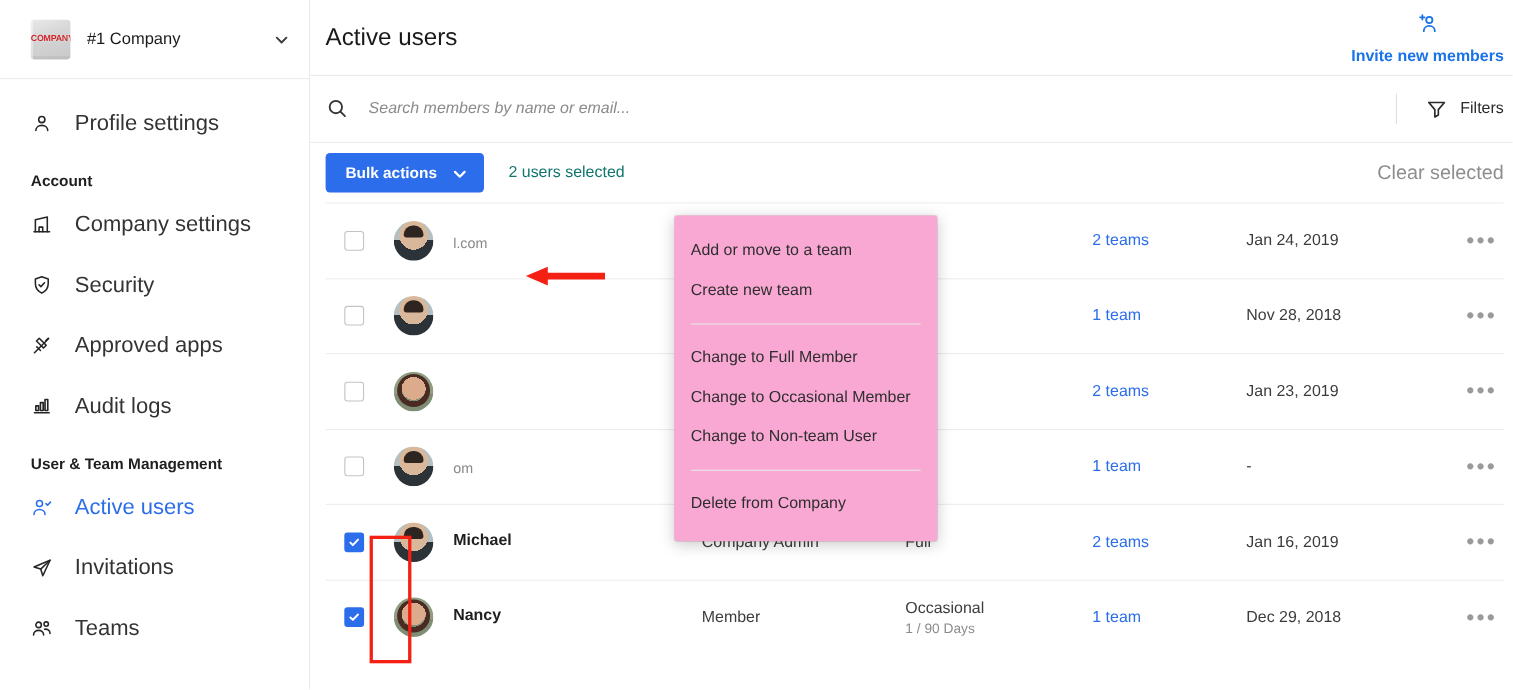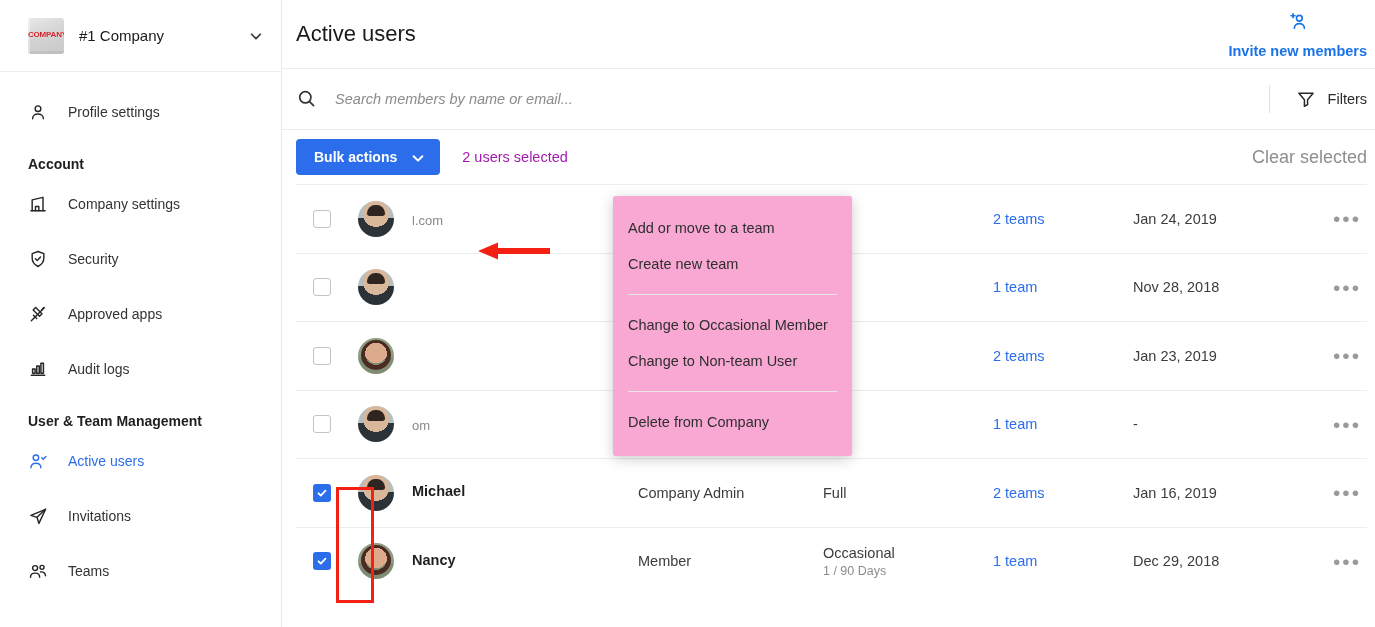--- a/index.html
+++ b/index.html
@@ -51,21 +51,21 @@
     white-space: nowrap;
   }
   .chev {
     width: 14px; height: 14px; flex: 0 0 14px; color: #3a3a3a;
   }
 
   .nav-block { padding-top: 22px; }
   .nav-item {
     display: flex; align-items: center; gap: 20px;
     height: 36px; padding: 0 20px 0 28px;
-    font-size: 14px; color: #333333;
+    font-size: 20px; color: #333333;
     cursor: pointer;
     text-align: center;
   }
   .nav-item .ico { width: 20px; height: 20px; flex: 0 0 20px; color:#252525; display:flex; align-items:center; justify-content:center;}
   .nav-item.active { color: #2b6dea; }
   .nav-item.active .ico { color: #2b6dea; }
   .nav-section-title {
     font-size: 14px; font-weight: bold; color: #1f1f1f;
     padding: 0 28px; margin: 26px 0 14px 0;
   }
@@ -112,21 +112,21 @@
   }
   .bulk-btn {
     background: #2b6dea; color: #fff;
     border: none; border-radius: 4px;
     height: 36px; padding: 0 15px 0 18px;
     display: inline-flex; align-items: center; gap: 14px;
     font-size: 14px; font-weight: bold; cursor: pointer;
     font-family: "Liberation Sans", sans-serif;
   }
   .bulk-btn .chev { color: #fff; width: 13px; height: 13px; }
-  .sel-count { margin-left: 22px; font-size: 14.5px; color: #a21caf; }
+  .sel-count { margin-left: 22px; font-size: 14.5px; color: #0f766e; }
   .clear-sel { font-size: 18px; color: #8e8e8e; cursor: pointer; }
 
   
   .table { padding-left: 14px; padding-right: 31px; }
   .row {
     display: flex; align-items: center;
     height: 68.5px;
     border-top: 1px solid #ededed;
     gap: 10px;
   }
@@ -507,20 +507,21 @@
           <span class="dots">•••</span>
         </div>
       </div>
 
     </div>
 
     <div class="dropdown">
       <div class="dd-item">Add or move to a team</div>
       <div class="dd-item">Create new team</div>
       <div class="dd-sep"></div>
+      <div class="dd-item">Change to Full Member</div>
       <div class="dd-item">Change to Occasional Member</div>
       <div class="dd-item">Change to Non-team User</div>
       <div class="dd-sep"></div>
       <div class="dd-item">Delete from Company</div>
     </div>
 
   </section>
 
   <div class="anno-arrow">
     <svg width="72" height="22" viewBox="0 0 72 22">

